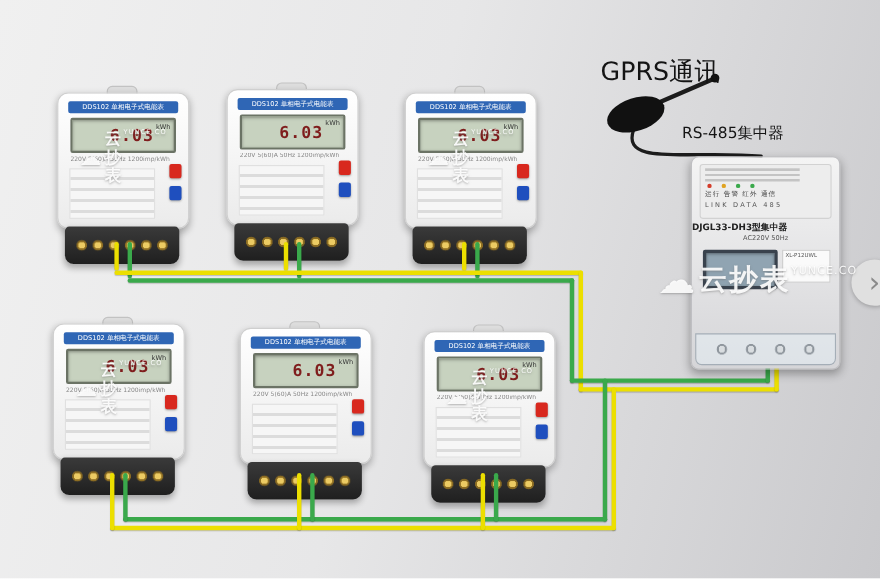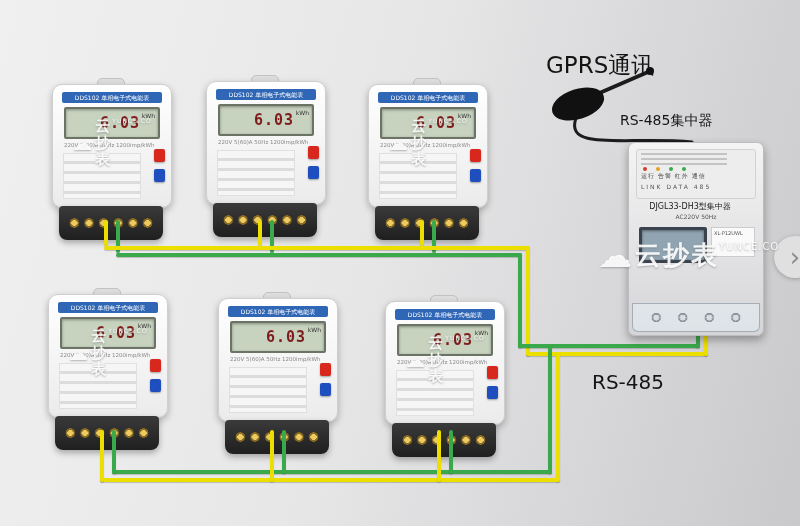--- a/index.html
+++ b/index.html
@@ -80,22 +80,22 @@
     background:#ededed; border:1px solid #d2d2d2; border-radius:3px;
     padding:3px 4px; box-sizing:border-box;}
   .c-microbars{height:12px;
     background-image:repeating-linear-gradient(to bottom,#c4c4c4 0 2px,transparent 2px 5px);
     width:78%;}
   .c-leds{display:flex; gap:9px; margin:2px 0 1px 2px;}
   .dot{width:4px; height:4px; border-radius:50%;}
   .d1{background:#d43c2a;} .d2{background:#e0a321;} .d3{background:#3aa94b;} .d4{background:#3aa94b;}
   .c-ledtext{font-size:6px; color:#444; letter-spacing:1px; white-space:nowrap;}
   .c-ports{font-size:6px; color:#555; letter-spacing:2px; margin-top:2px; white-space:nowrap;}
-  .c-title{position:absolute; top:58px; left:0; right:12px; text-align:center;
-    font-size:8px; font-weight:normal; color:#222; white-space:nowrap;}
+  .c-title{position:absolute; top:58px; left:0; right:12px; text-align:left;
+    font-size:8px; font-weight:bold; color:#222; white-space:nowrap;}
   .c-power{position:absolute; top:70px; left:0; right:0; text-align:center;
     font-size:6px; color:#555;}
   .c-lcd{position:absolute; top:84px; left:10px; width:62px; height:30px;
     background:#90a4b2; border:3px solid #39424d; border-radius:2px;
     box-shadow:inset 0 1px 3px rgba(0,0,0,.4);}
   .c-sidelabel{position:absolute; top:84px; left:82px; right:8px; height:30px;
     background:#fafafa; border:1px solid #ccc; font-size:5px; color:#555;
     padding:2px; box-sizing:border-box; overflow:hidden;}
   .c-barlabel{position:absolute; top:122px; left:9px; right:9px; height:34px;
     background:#ffffff; border:1px solid #ddd; box-sizing:border-box;}
@@ -326,19 +326,18 @@
   <div class="wm wm-large">
     <span class="wm-cloud">☁</span>
     <span class="wm-text">
       <span class="wm-name">云抄表</span>
       <span class="wm-sub">YUNCE.CO</span>
     </span>
   </div>
 
   <div class="lbl lbl-gprs">GPRS通讯</div>
   <div class="lbl lbl-conc">RS-485集中器</div>
-  <div class="lbl lbl-rs485">RS-485</div>
 
   <div class="next">
     <span>›</span>
   </div>
 
 </div>
 
 </body></html>

